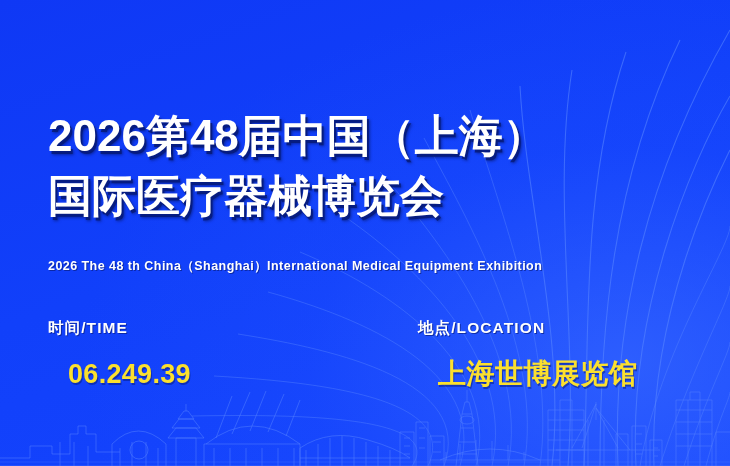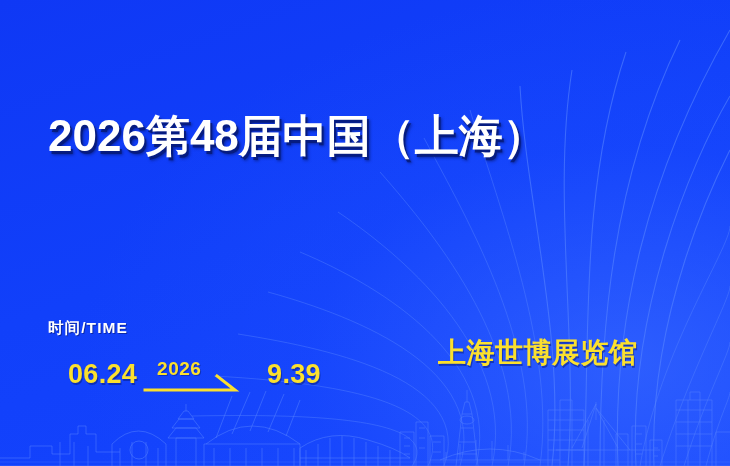--- a/index.html
+++ b/index.html
@@ -244,42 +244,39 @@
 
       <path d="M 0 80 L 730 80"></path>
       <path d="M 0 76 L 730 76" stroke-opacity="0.35"></path>
     </g>
   </svg>
 
   <div class="content">
 
     <div class="title-block">
       <div class="title-line title-line-1">2026第48届中国（上海）</div>
+      <div class="title-line title-line-2">国际医疗器械博览会</div>
     </div>
 
+    <div class="subtitle">2026 The 48 th China（Shanghai）International Medical Equipment Exhibition</div>
 
     <div class="info-row">
 
       <div class="info-col col-time">
         <div class="info-label">时间/TIME</div>
         <div class="info-value">
           <span class="date-num">06.24</span>
 
-          <span class="date-arrow">
-            <span class="arrow-year">2026</span>
-            <svg class="arrow-svg" width="118" height="22" viewBox="0 0 118 22">
-              <path d="M 2 16 L 92 16 L 74 2" fill="none" stroke="#fbe02e" stroke-width="3" stroke-linecap="square" stroke-linejoin="miter"></path>
-            </svg>
-          </span>
 
           <span class="date-num">9.39</span>
         </div>
       </div>
 
       <div class="info-col col-loc">
+        <div class="info-label">地点/LOCATION</div>
         <div class="info-value">
           <span class="loc-text">上海世博展览馆</span>
         </div>
       </div>
 
     </div>
   </div>
 </div>
 
 </body></html>

